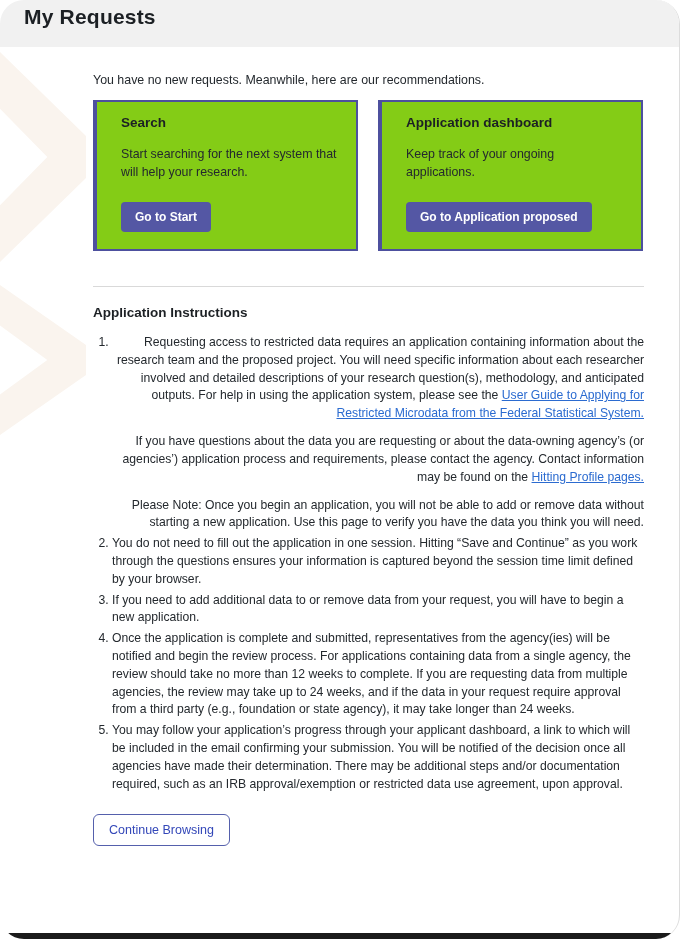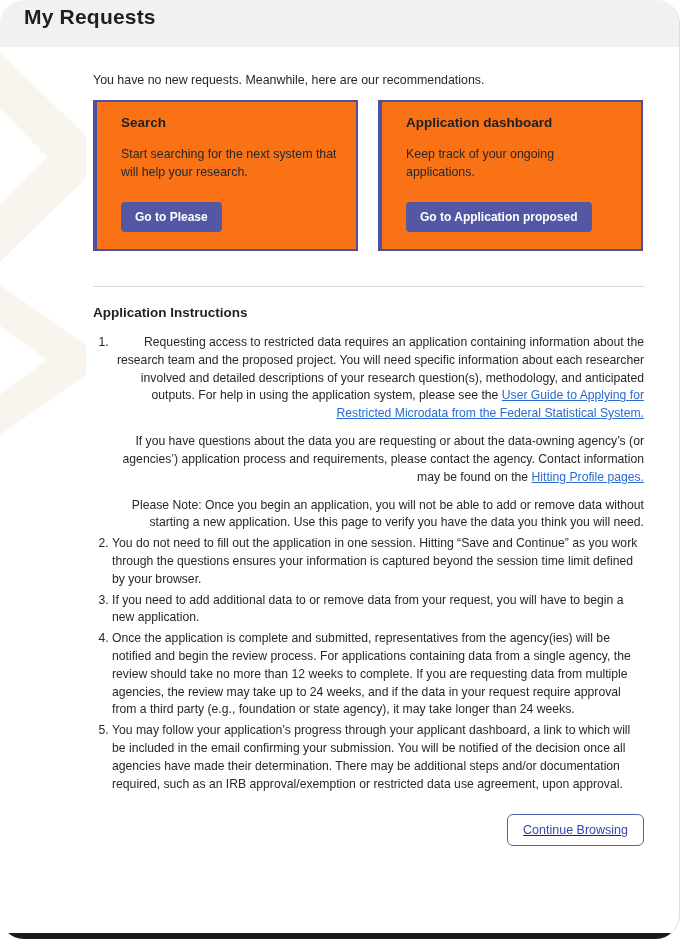--- a/index.html
+++ b/index.html
@@ -51,21 +51,21 @@
   }
   .cards {
     display: flex;
     gap: 20px;
   }
   .card {
     width: 265px;
     min-height: 151px;
     border: 2px solid #4d509e;
     border-left-width: 4px;
-    background: #f97316;
+    background: #84cc16;
     padding: 13px 18px 14px 24px;
   }
   .card h2 {
     font-size: 13.5px;
     font-weight: bold;
     color: #1c2024;
     margin-bottom: 16px;
   }
   .card p {
     font-size: 12.4px;
@@ -108,23 +108,22 @@
   .instr-list li { margin-bottom: 3px; }
   .instr-list li p { margin-bottom: 10px; text-align: right; }
   .instr-list li p:last-child { margin-bottom: 0; }
   a.link {
     color: #2b6bd0;
     text-decoration: underline;
     cursor: pointer;
   }
   .footer-row {
     display: flex;
-    justify-content: flex-end;
+    justify-content: flex-start;
     margin-top: 20px;
-    text-decoration: underline;
   }
   .outline-btn {
     background: #ffffff;
     color: #3347b8;
     font-family: inherit;
     font-size: 12.5px;
     border: 1px solid #5560ac;
     border-radius: 6px;
     padding: 8px 15px;
     cursor: pointer;
@@ -152,21 +151,21 @@
 
   <main class="content">
 
     <p class="intro">You have no new requests. Meanwhile, here are our recommendations.</p>
 
     <div class="cards">
 
       <section class="card">
         <h2>Search</h2>
         <p>Start searching for the next system that will help your research.</p>
-        <button class="card-btn">Go to Please</button>
+        <button class="card-btn">Go to Start</button>
       </section>
 
       <section class="card">
         <h2>Application dashboard</h2>
         <p>Keep track of your ongoing applications.</p>
         <button class="card-btn">Go to Application proposed</button>
       </section>
 
     </div>
 

